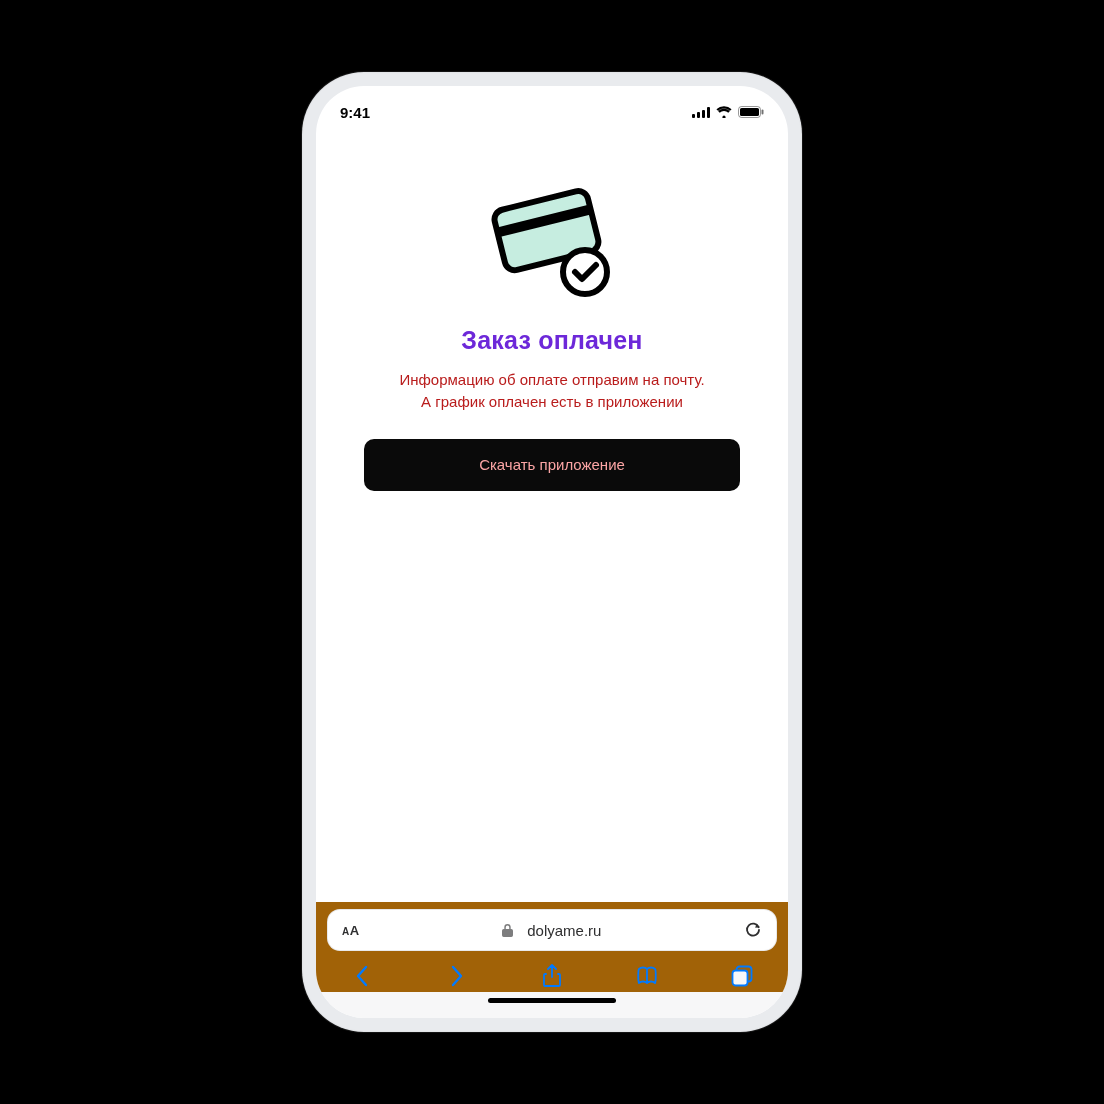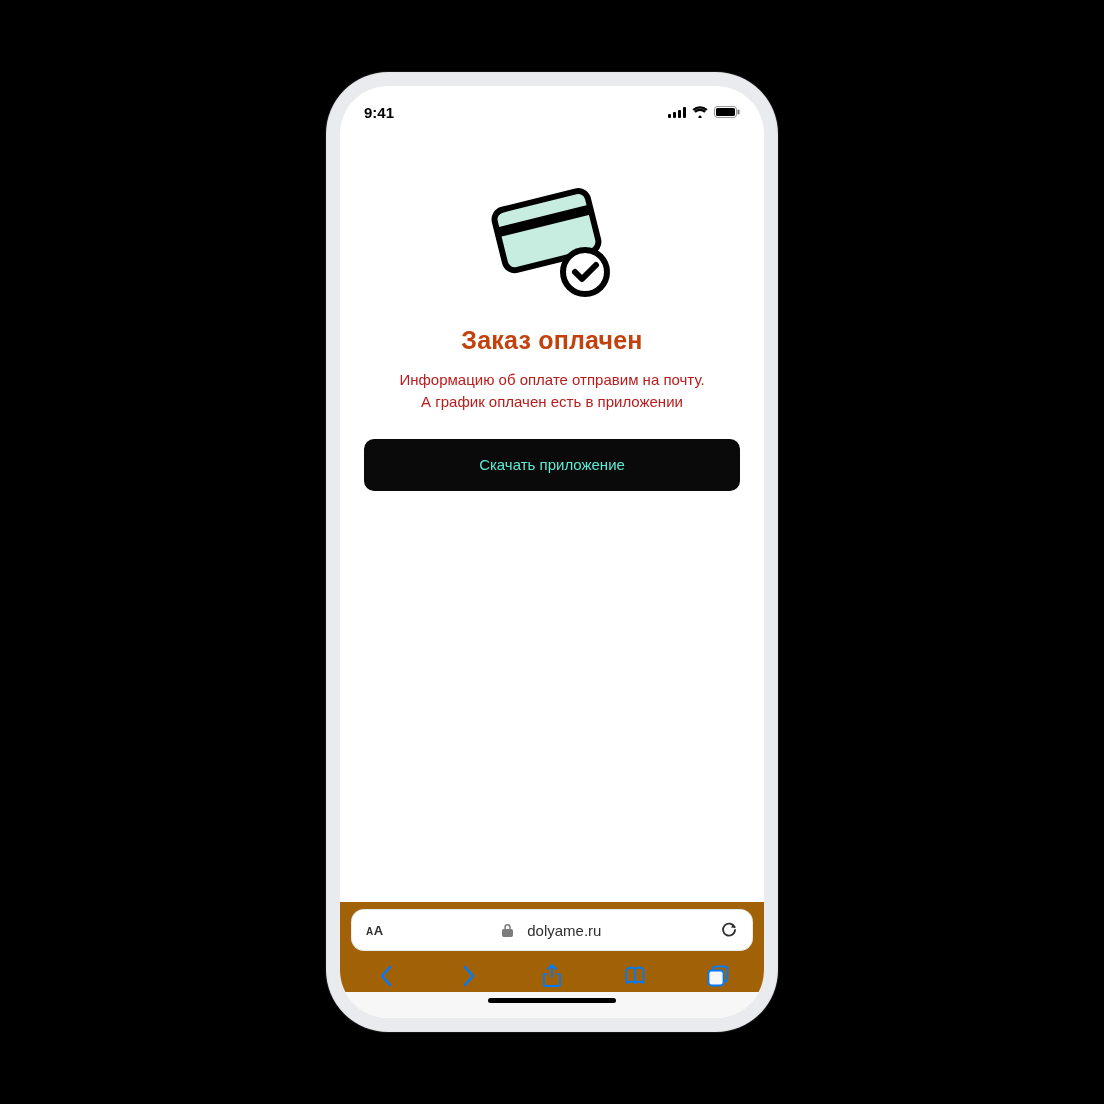--- a/index.html
+++ b/index.html
@@ -3,21 +3,21 @@
   <meta charset="utf-8">
   <style>
     * { margin: 0; padding: 0; box-sizing: border-box; }
     body {
       width: 1104px; height: 1104px;
       background: #000;
       display: flex; align-items: center; justify-content: center;
       font-family: -apple-system, BlinkMacSystemFont, "Segoe UI", Helvetica, Arial, sans-serif;
     }
     .phone {
-      width: 452px; height: 960px;
+      width: 500px; height: 960px;
       background: #e9ebee;
       border-radius: 62px;
       padding: 14px;
       box-shadow: 0 0 0 1px rgba(255,255,255,.08), inset 0 0 2px rgba(0,0,0,.1);
     }
     .screen {
       width: 100%; height: 100%;
       background: #fff;
       border-radius: 48px;
       overflow: hidden;
@@ -36,32 +36,32 @@
     
     .content {
       flex: 1 1 auto;
       display: flex; flex-direction: column; align-items: center;
       padding: 28px 24px 0;
       text-align: center;
     }
     .illus { margin-top: 28px; }
     .title {
       margin-top: 18px;
-      font-size: 25px; font-weight: 700; color:#c2410c;
+      font-size: 25px; font-weight: 700; color:#6d28d9;
       letter-spacing: .2px;
     }
     .subtitle {
       margin-top: 14px;
       font-size: 15px; color:#b91c1c; line-height: 1.45;
       max-width: 380px;
     }
     .cta {
       margin-top: 26px;
       width: 100%; max-width: 376px;
-      background:#0a0a0a; color:#5eead4;
+      background:#0a0a0a; color:#fca5a5;
       border:none; border-radius: 10px;
       height: 52px;
       font-size: 15px; font-weight: 500;
       cursor:pointer;
     }
     
     .safari {
       flex: 0 0 auto;
       background:#a16207;
       padding: 8px 12px 0;

